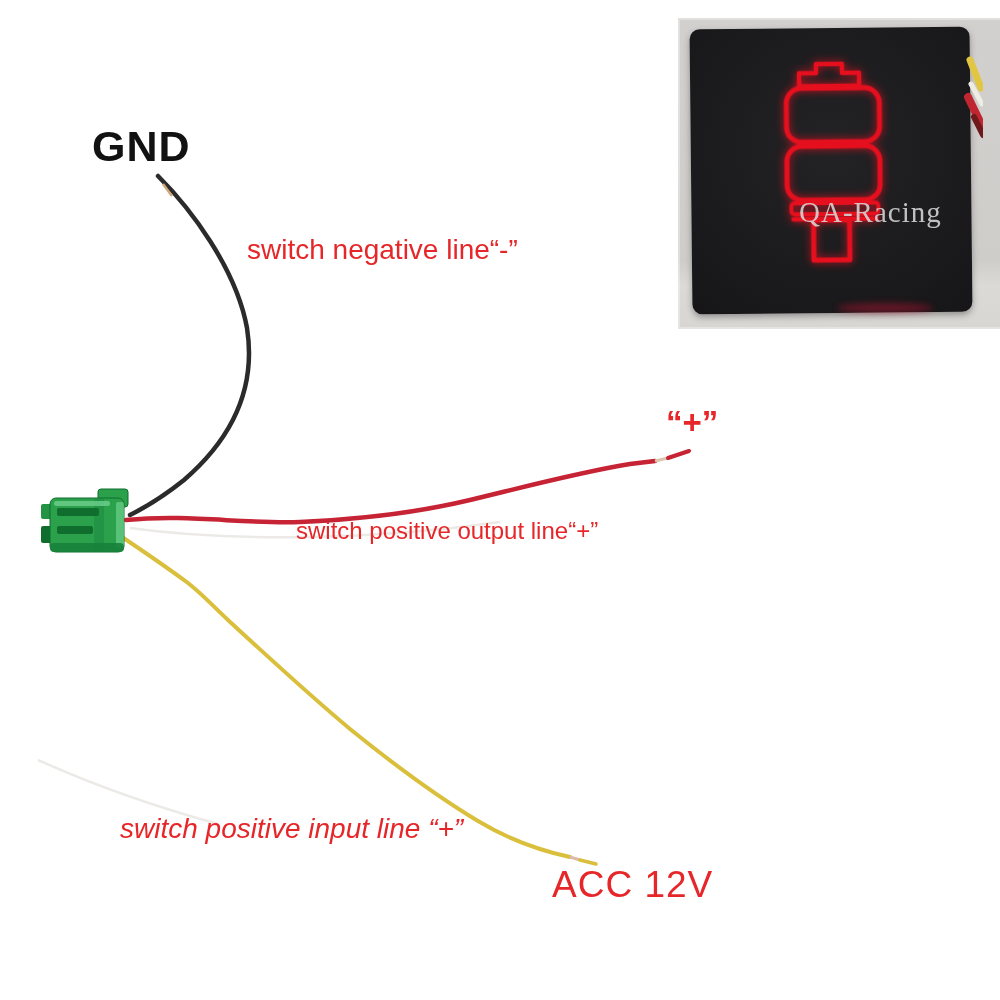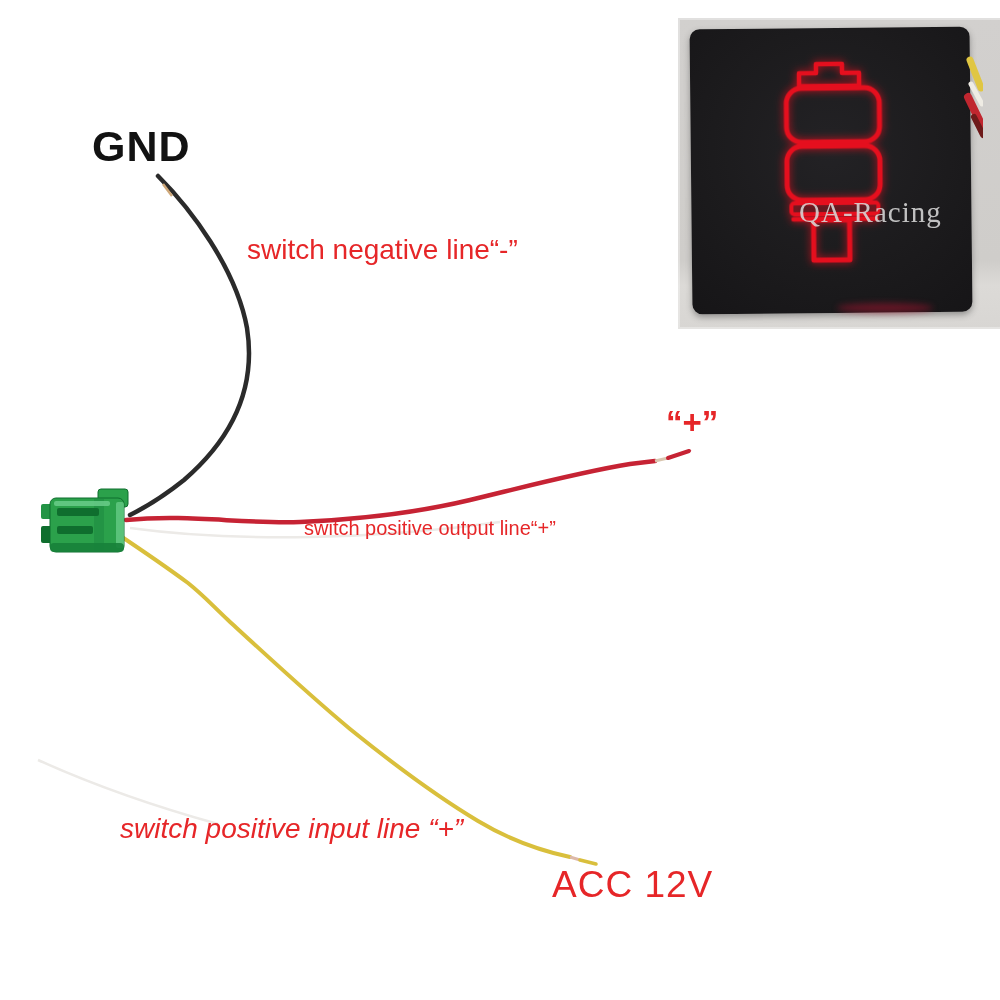--- a/index.html
+++ b/index.html
@@ -8,21 +8,21 @@
     background:#ffffff;
     font-family:"Liberation Sans",sans-serif;
   }
   .layer{position:absolute;left:0;top:0;}
   .lbl{position:absolute;white-space:nowrap;line-height:1.05;}
   .lbl-red{color:var(--label_red);}
   .lbl-black{color:var(--label_black);}
   .gnd{left:92px;top:124px;font-size:43px;font-weight:bold;letter-spacing:1px;}
   .neg{left:247px;top:215px;font-size:28px;margin-top:20px;}
   .plus{left:666px;top:406px;font-size:33px;font-weight:bold;}
-  .outp{left:304px;top:518px;font-size:20px;}
+  .outp{left:296px;top:518px;font-size:24px;}
   .inp{left:120px;top:814px;font-size:28px;font-style:italic;}
   .acc{left:552px;top:866px;font-size:37px;font-weight:normal;letter-spacing:1px;}
 
   
   .wire-black{stroke:var(--wire_black);}
   .wire-red{stroke:var(--wire_red);}
   .wire-yellow{stroke:var(--wire_yellow);}
   .wire-faint{stroke:var(--wire_white);}
   .wire-strip{stroke:#cfa87a;}
 

